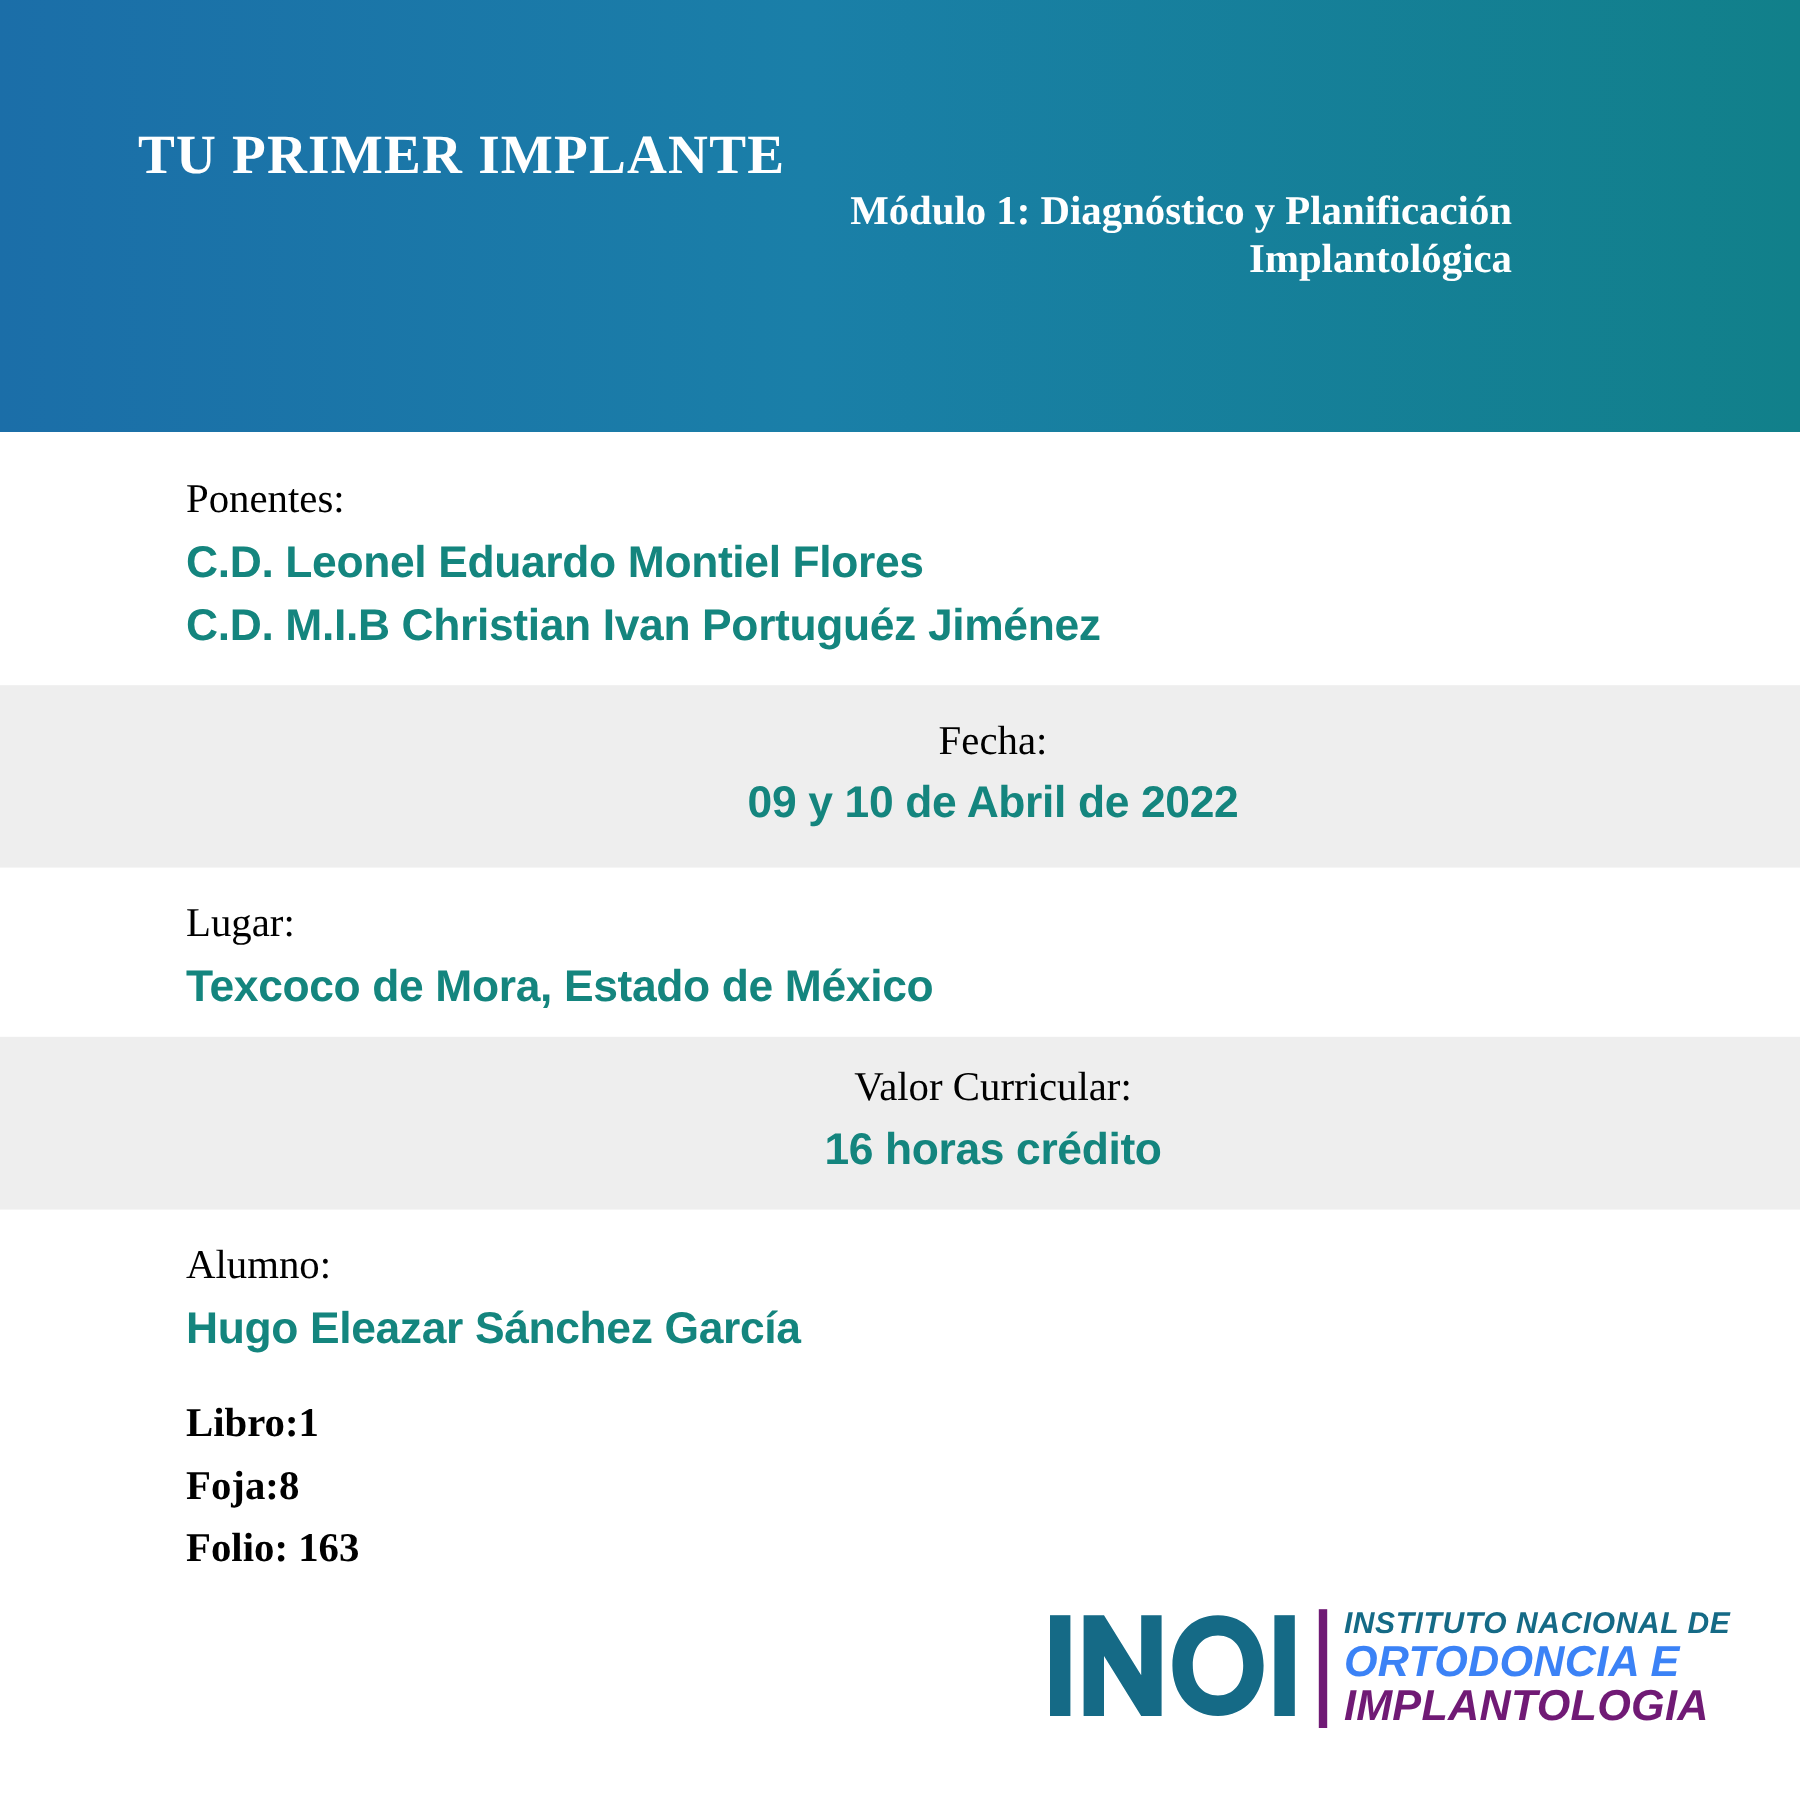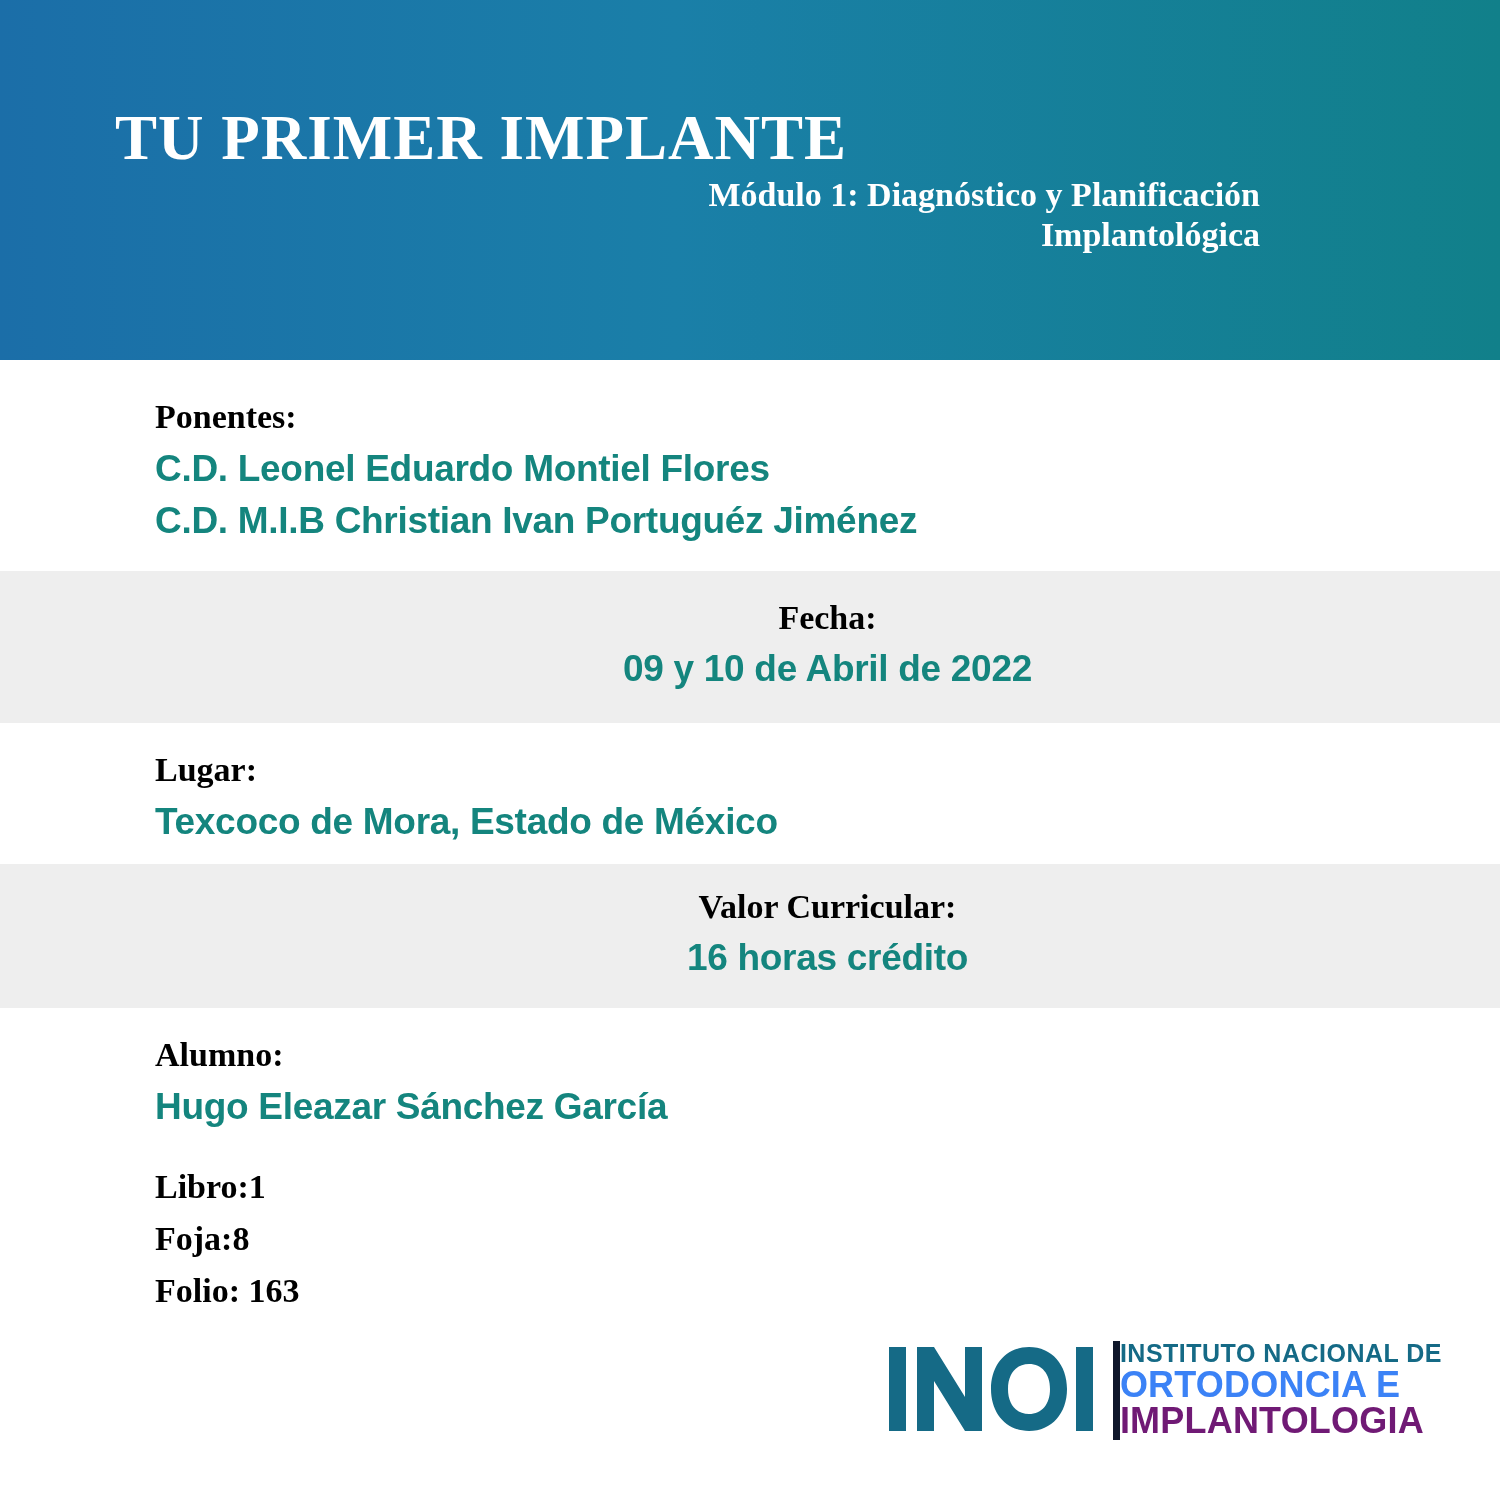--- a/index.html
+++ b/index.html
@@ -19,21 +19,21 @@
   .header {
     width: 1500px;
     height: 360px;
     background: linear-gradient(90deg, #1b6ea8 0%, #1a7fa8 45%, #11808a 100%);
     box-sizing: border-box;
     padding: 105px 60px 0 60px;
     color: #ffffff;
   }
   .title-main {
     font-family: "Liberation Serif", serif;
-    font-size: 63px;
+    font-size: 46px;
     font-weight: bold;
     letter-spacing: 1px;
     line-height: 1.05;
     margin: 0 0 4px 55px;
   }
   .title-sub {
     font-family: "Liberation Serif", serif;
     font-size: 34px;
     font-weight: bold;
     line-height: 1.18;
@@ -50,21 +50,21 @@
     box-sizing: border-box;
     padding: 22px 0 18px 155px;
   }
   .row.shaded {
     background: #eeeeee;
     text-align: center;
   }
   .row-label {
     font-family: "Liberation Serif", serif;
     font-size: 34px;
-    font-weight: bold;
+    font-weight: normal;
     color: #000000;
     line-height: 1.25;
     margin: 0 0 6px 0;
   }
   .row-value {
     font-family: "Liberation Sans", sans-serif;
     font-size: 37px;
     font-weight: bold;
     color: #14857e;
     line-height: 1.3;
@@ -101,21 +101,23 @@
     bottom: 60px;
     display: flex;
     align-items: center;
     gap: 16px;
   }
   .logo-mark {
     display: block;
   }
   .logo-text {
     line-height: 1.02;
-    border-left: 7px solid #0f172a;
+    padding-left: 14px;
+    border-left: 7px solid #701a75;
+    font-style: italic;
   }
   .logo-line1 {
     font-family: "Liberation Sans", sans-serif;
     font-size: 25px;
     font-weight: bold;
     color: #156a86;
     letter-spacing: 0.5px;
     display: block;
   }
   .logo-line2 {

